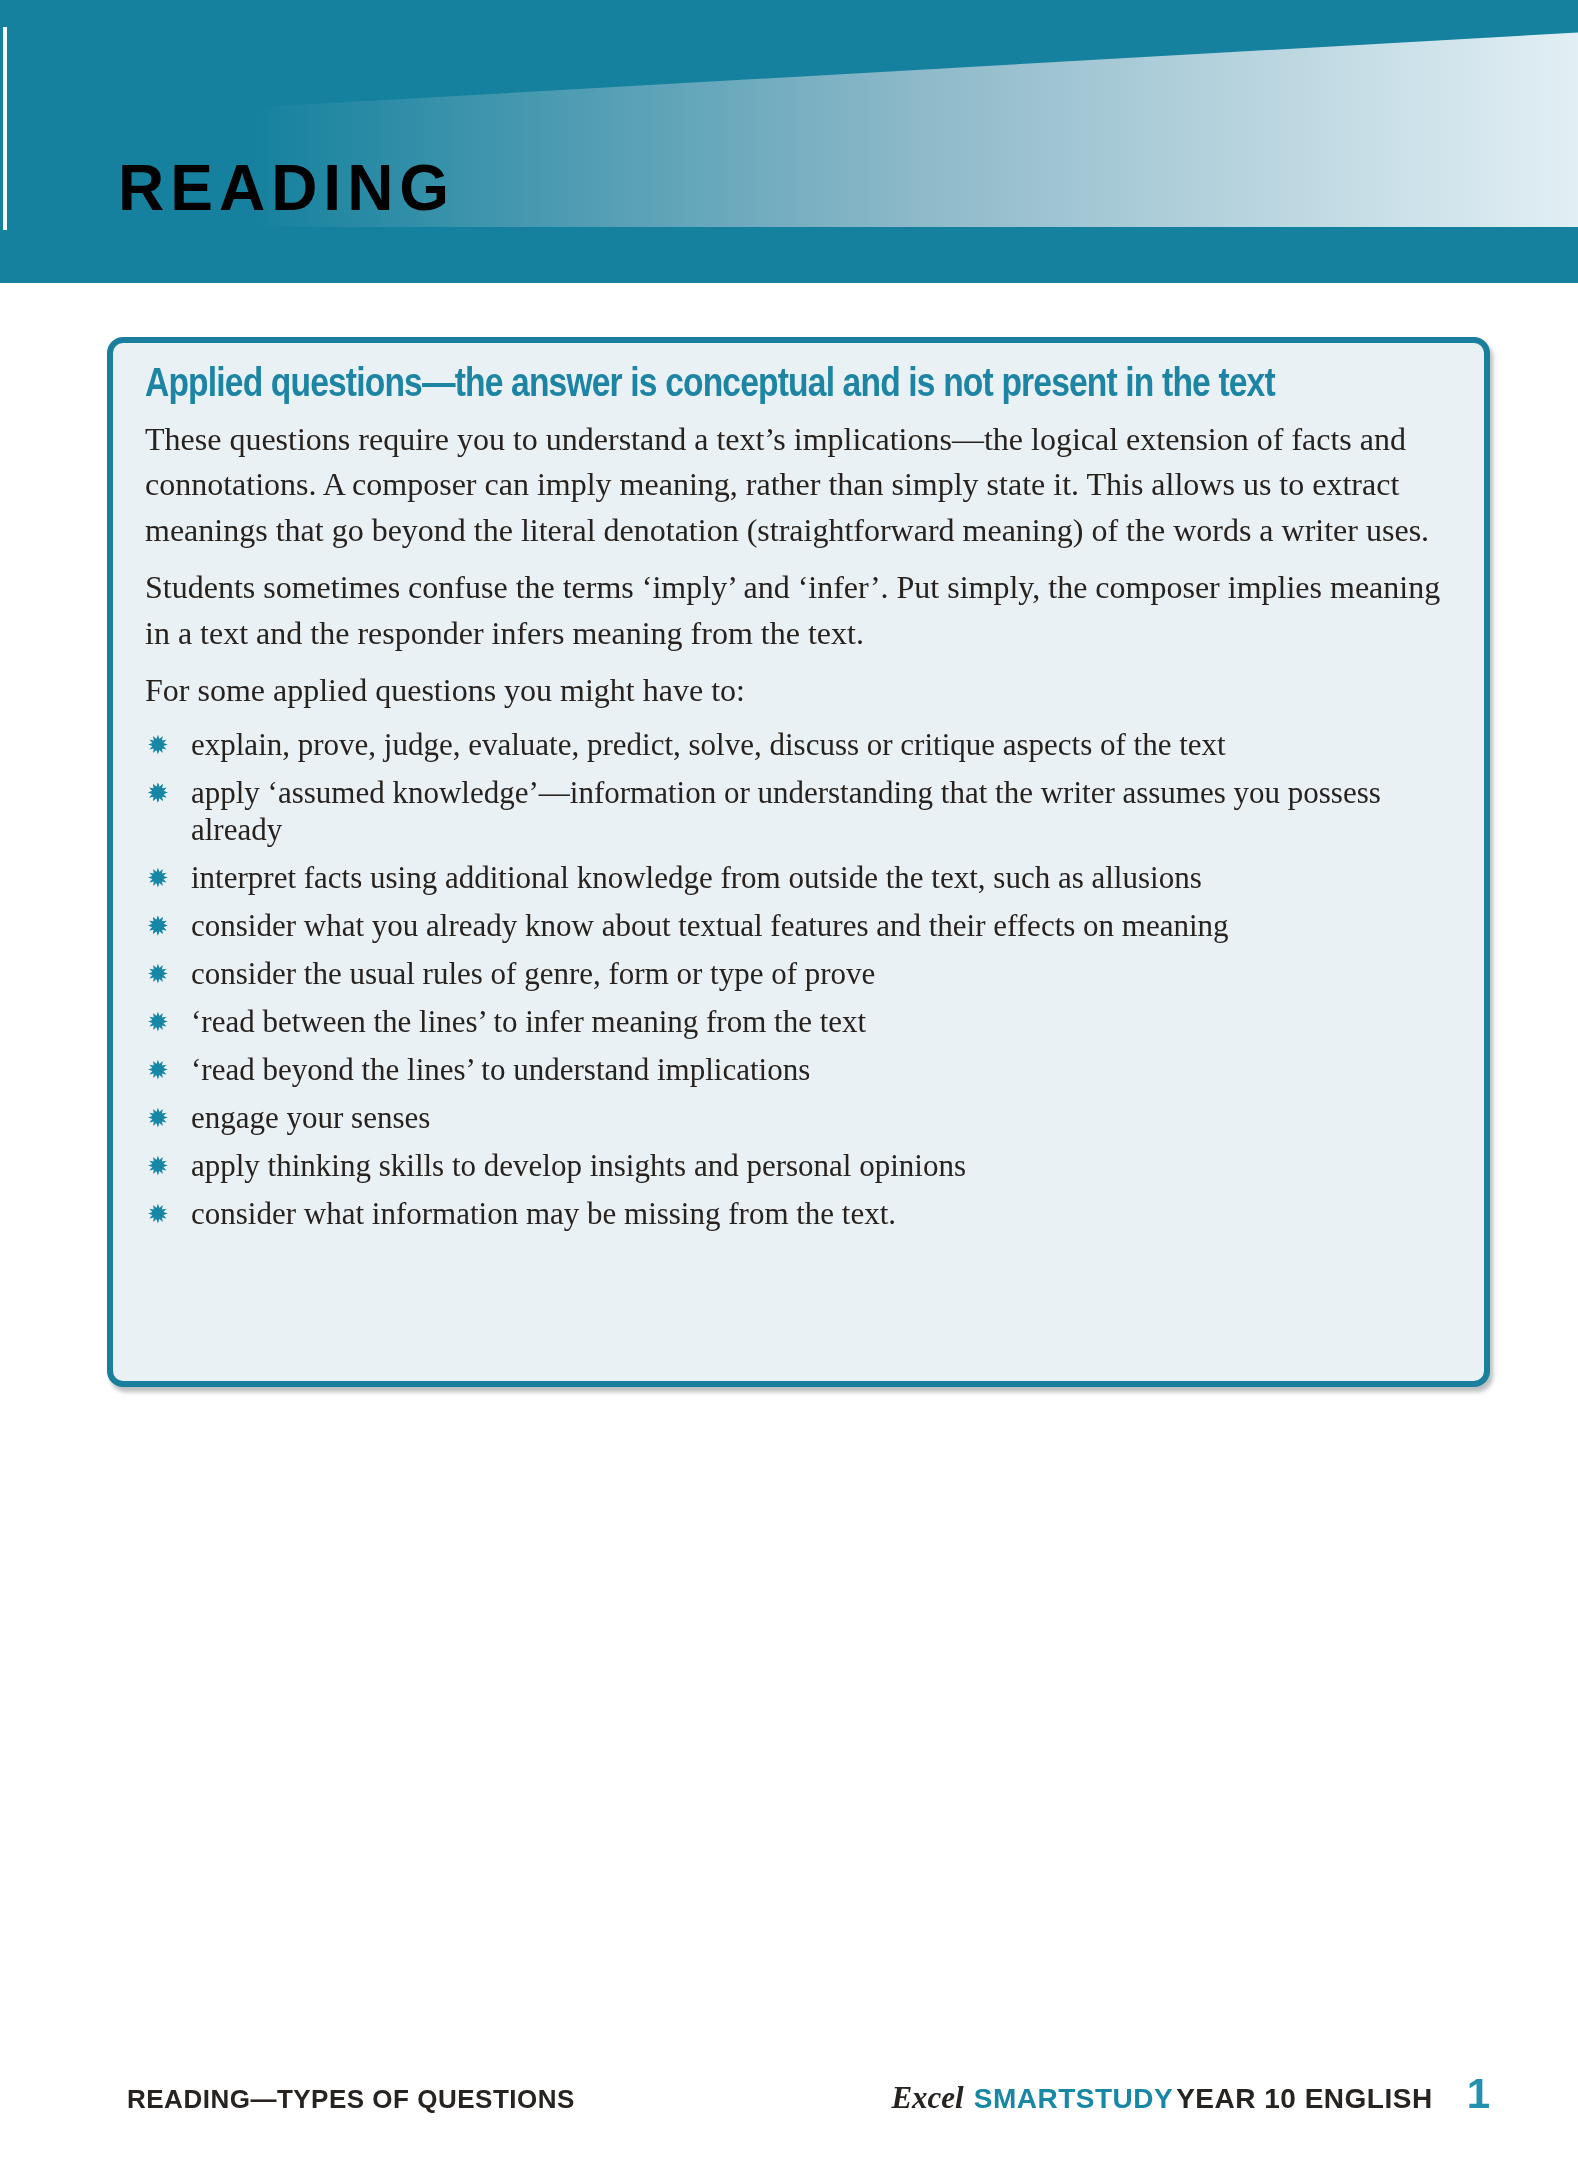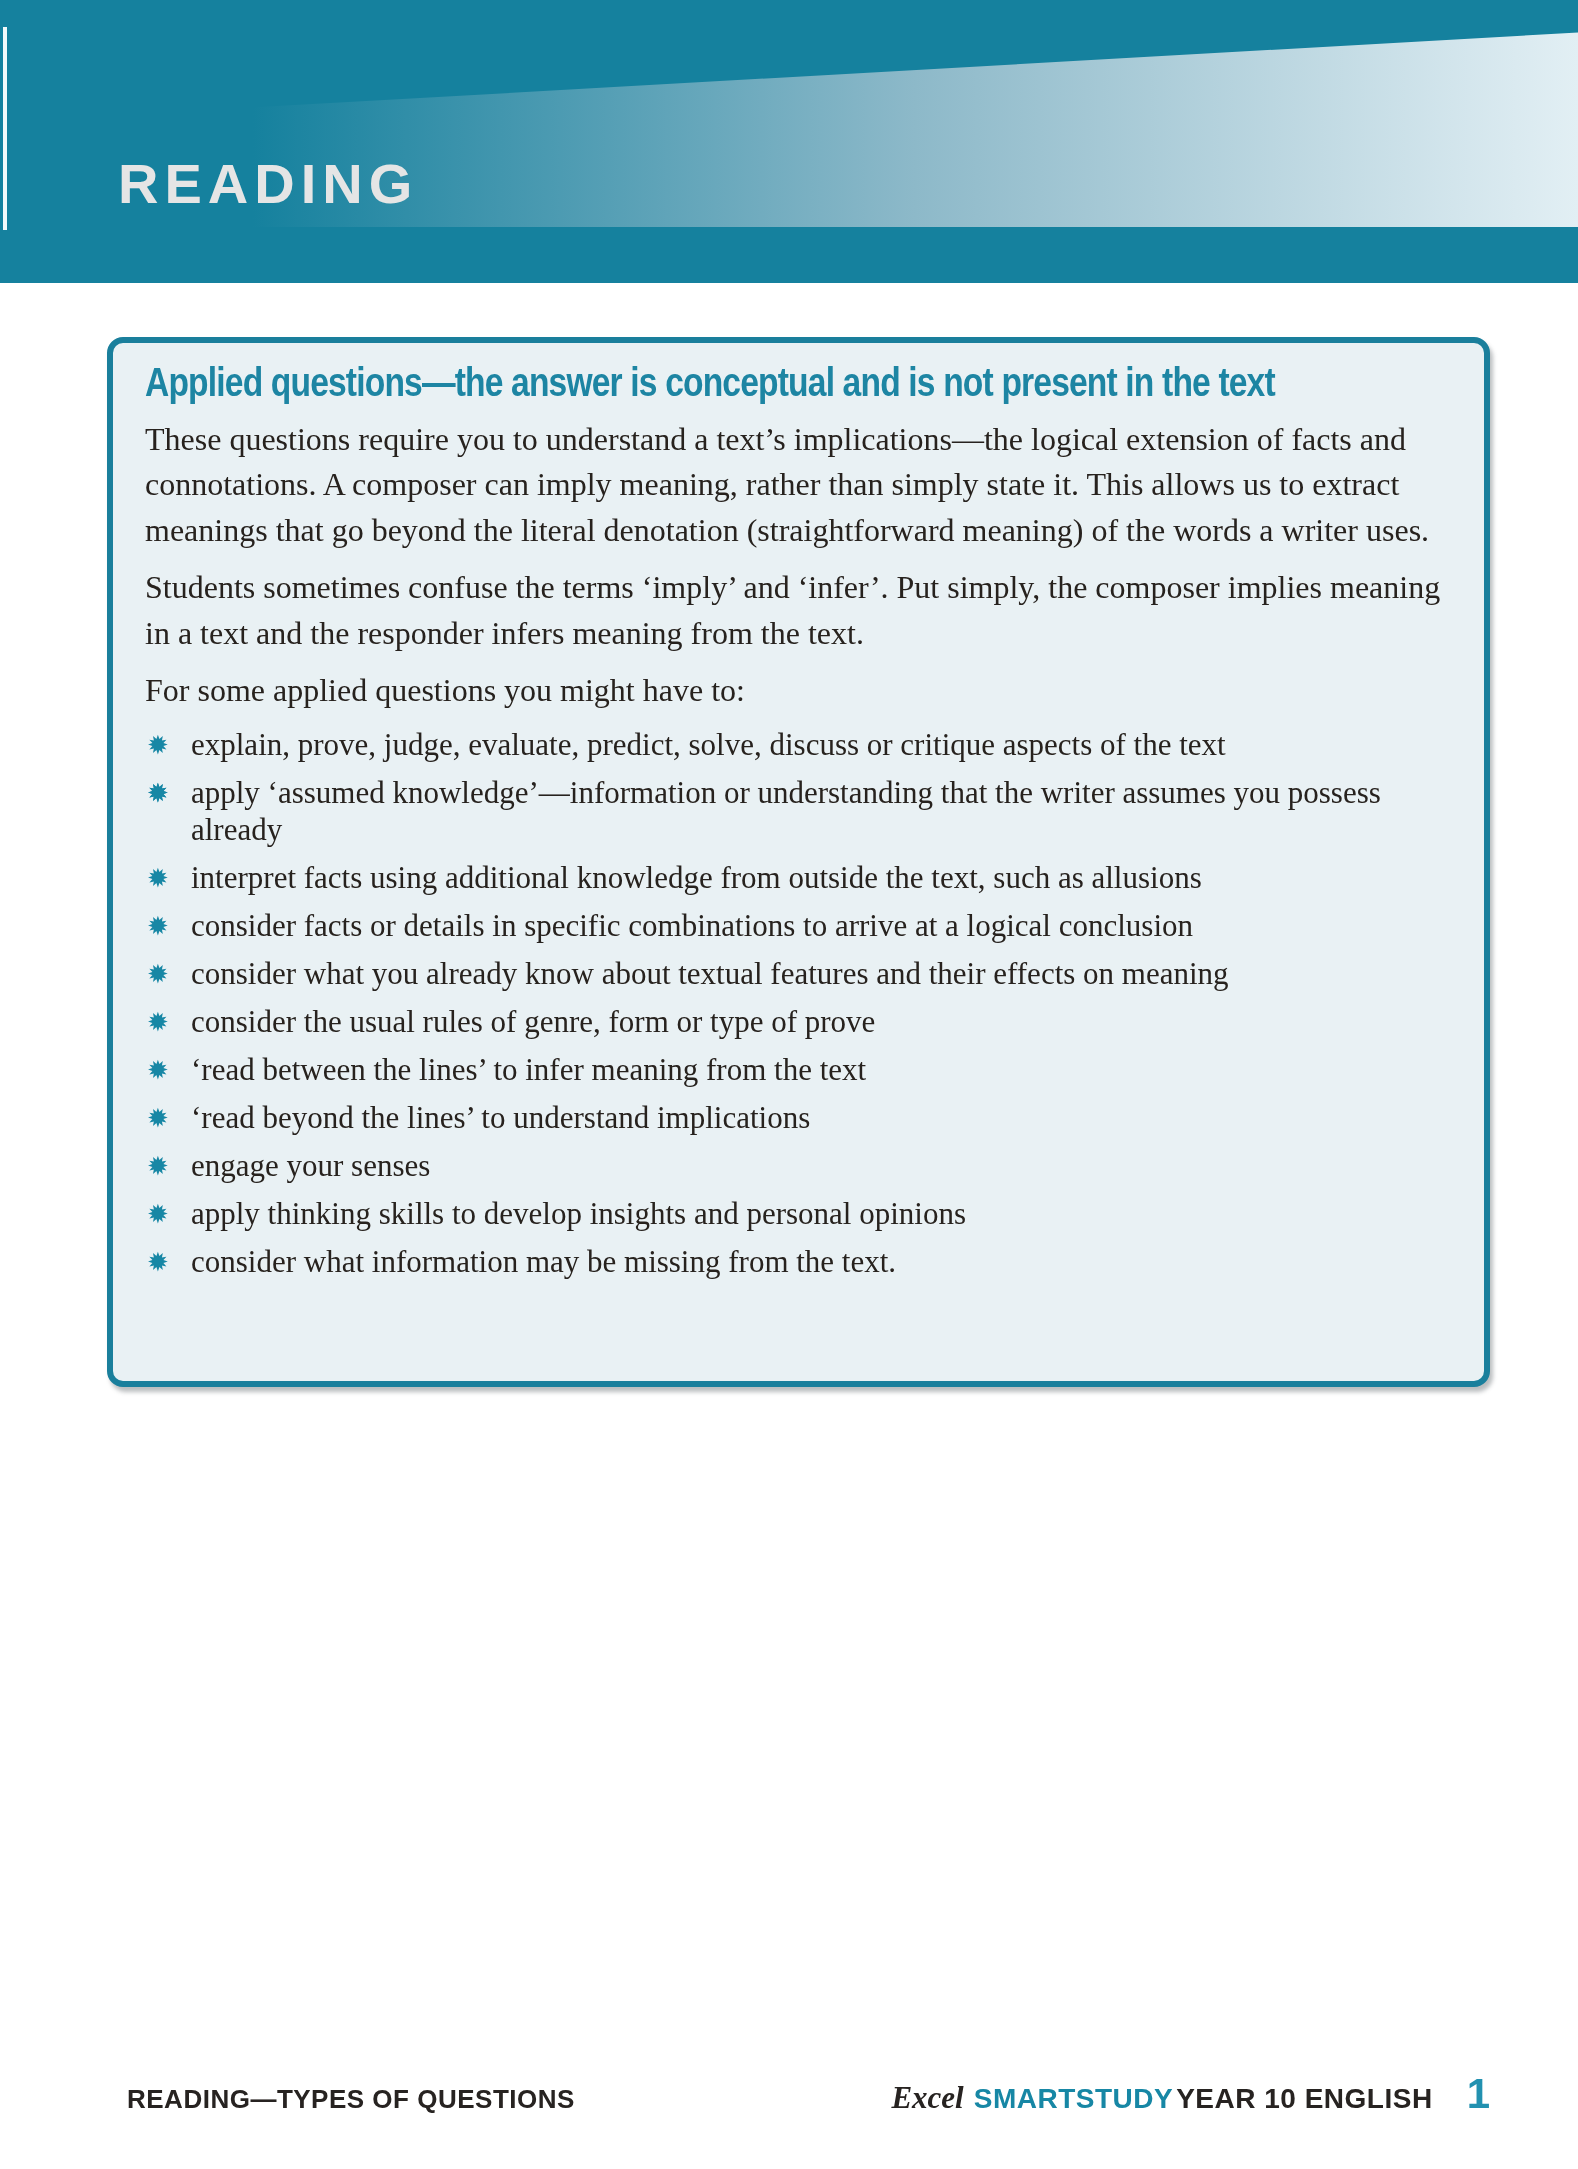--- a/index.html
+++ b/index.html
@@ -21,22 +21,22 @@
     background:linear-gradient(to right, var(--teal) 16%, var(--wedge-mid) 58%, var(--wedge-light) 100%);
     clip-path:polygon(0 43%, 100% 11.5%, 100% 80.2%, 0 80.2%);
   }
   #banner-tick{
     position:absolute;left:3px;top:27px;width:4px;height:203px;
     background:rgba(255,255,255,0.95);
   }
   #banner-title{
     position:absolute;left:118px;top:156px;
     font-family:"Liberation Sans", sans-serif;
-    font-weight:bold;font-size:56px;line-height:1;
-    letter-spacing:6px;color:#e5e5e5;
+    font-weight:bold;font-size:64px;line-height:1;
+    letter-spacing:6px;color:#000000;
   }
   #banner-subtitle{
     position:absolute;left:118px;top:234px;
     font-family:"Liberation Sans", sans-serif;
     font-style:italic;font-weight:bold;
     font-size:40px;line-height:1;
     color:var(--subtitle-text);
   }
 
   
@@ -134,21 +134,21 @@
 
     <p class="body-p">Students sometimes confuse the terms ‘imply’ and ‘infer’. Put simply, the composer implies meaning in a text and the responder infers meaning from the text.</p>
 
     <p class="body-p">For some applied questions you might have to:</p>
 
     <ul id="skills-list">
         <li><span class="bullet">✹</span><span>explain, prove, judge, evaluate, predict, solve, discuss or critique aspects of the text</span></li>
         <li><span class="bullet">✹</span></li>
         <li><span class="bullet">✹</span><span>apply ‘assumed knowledge’—information or understanding that the writer assumes you possess already</span></li>
         <li><span class="bullet">✹</span><span>interpret facts using additional knowledge from outside the text, such as allusions</span></li>
-        <li><span class="bullet">✹</span><span>consider facts or details in specific combinations to arrive at a logical conclusion</span></li>
+        <li><span class="bullet">✹</span></li>
         <li><span class="bullet">✹</span><span>consider what you already know about textual features and their effects on meaning</span></li>
         <li><span class="bullet">✹</span><span>consider the usual rules of genre, form or type of prove</span></li>
         <li><span class="bullet">✹</span><span>‘read between the lines’ to infer meaning from the text</span></li>
         <li><span class="bullet">✹</span><span>‘read beyond the lines’ to understand implications</span></li>
         <li><span class="bullet">✹</span><span>engage your senses</span></li>
         <li><span class="bullet">✹</span><span>apply thinking skills to develop insights and personal opinions</span></li>
         <li><span class="bullet">✹</span><span>consider what information may be missing from the text.</span></li>
       </ul>
   </div>
 

